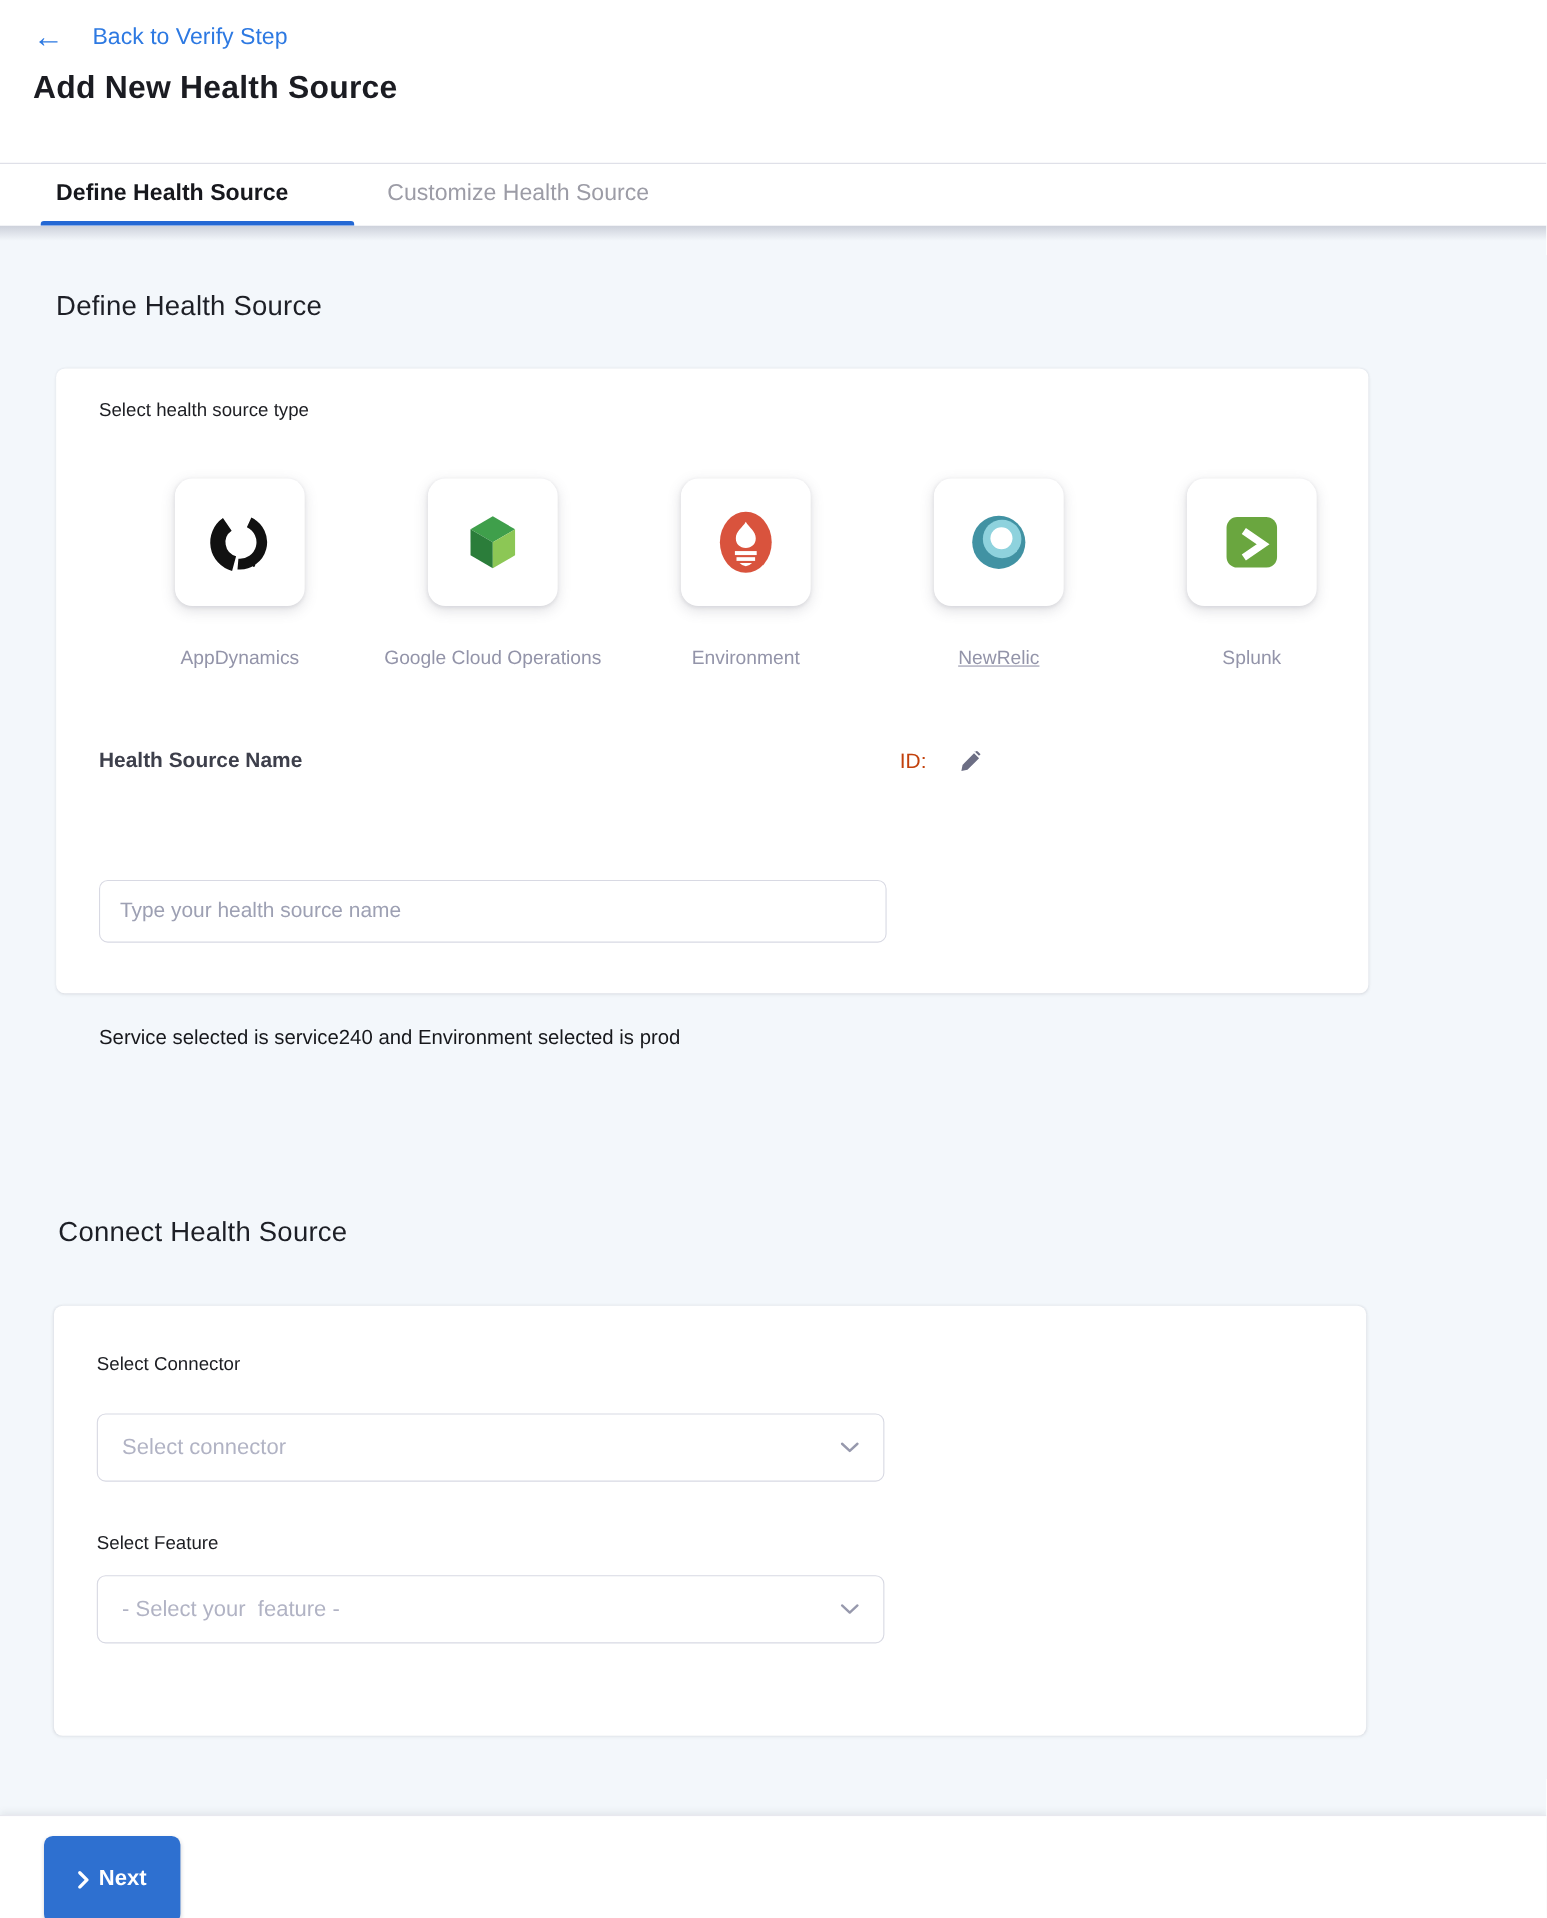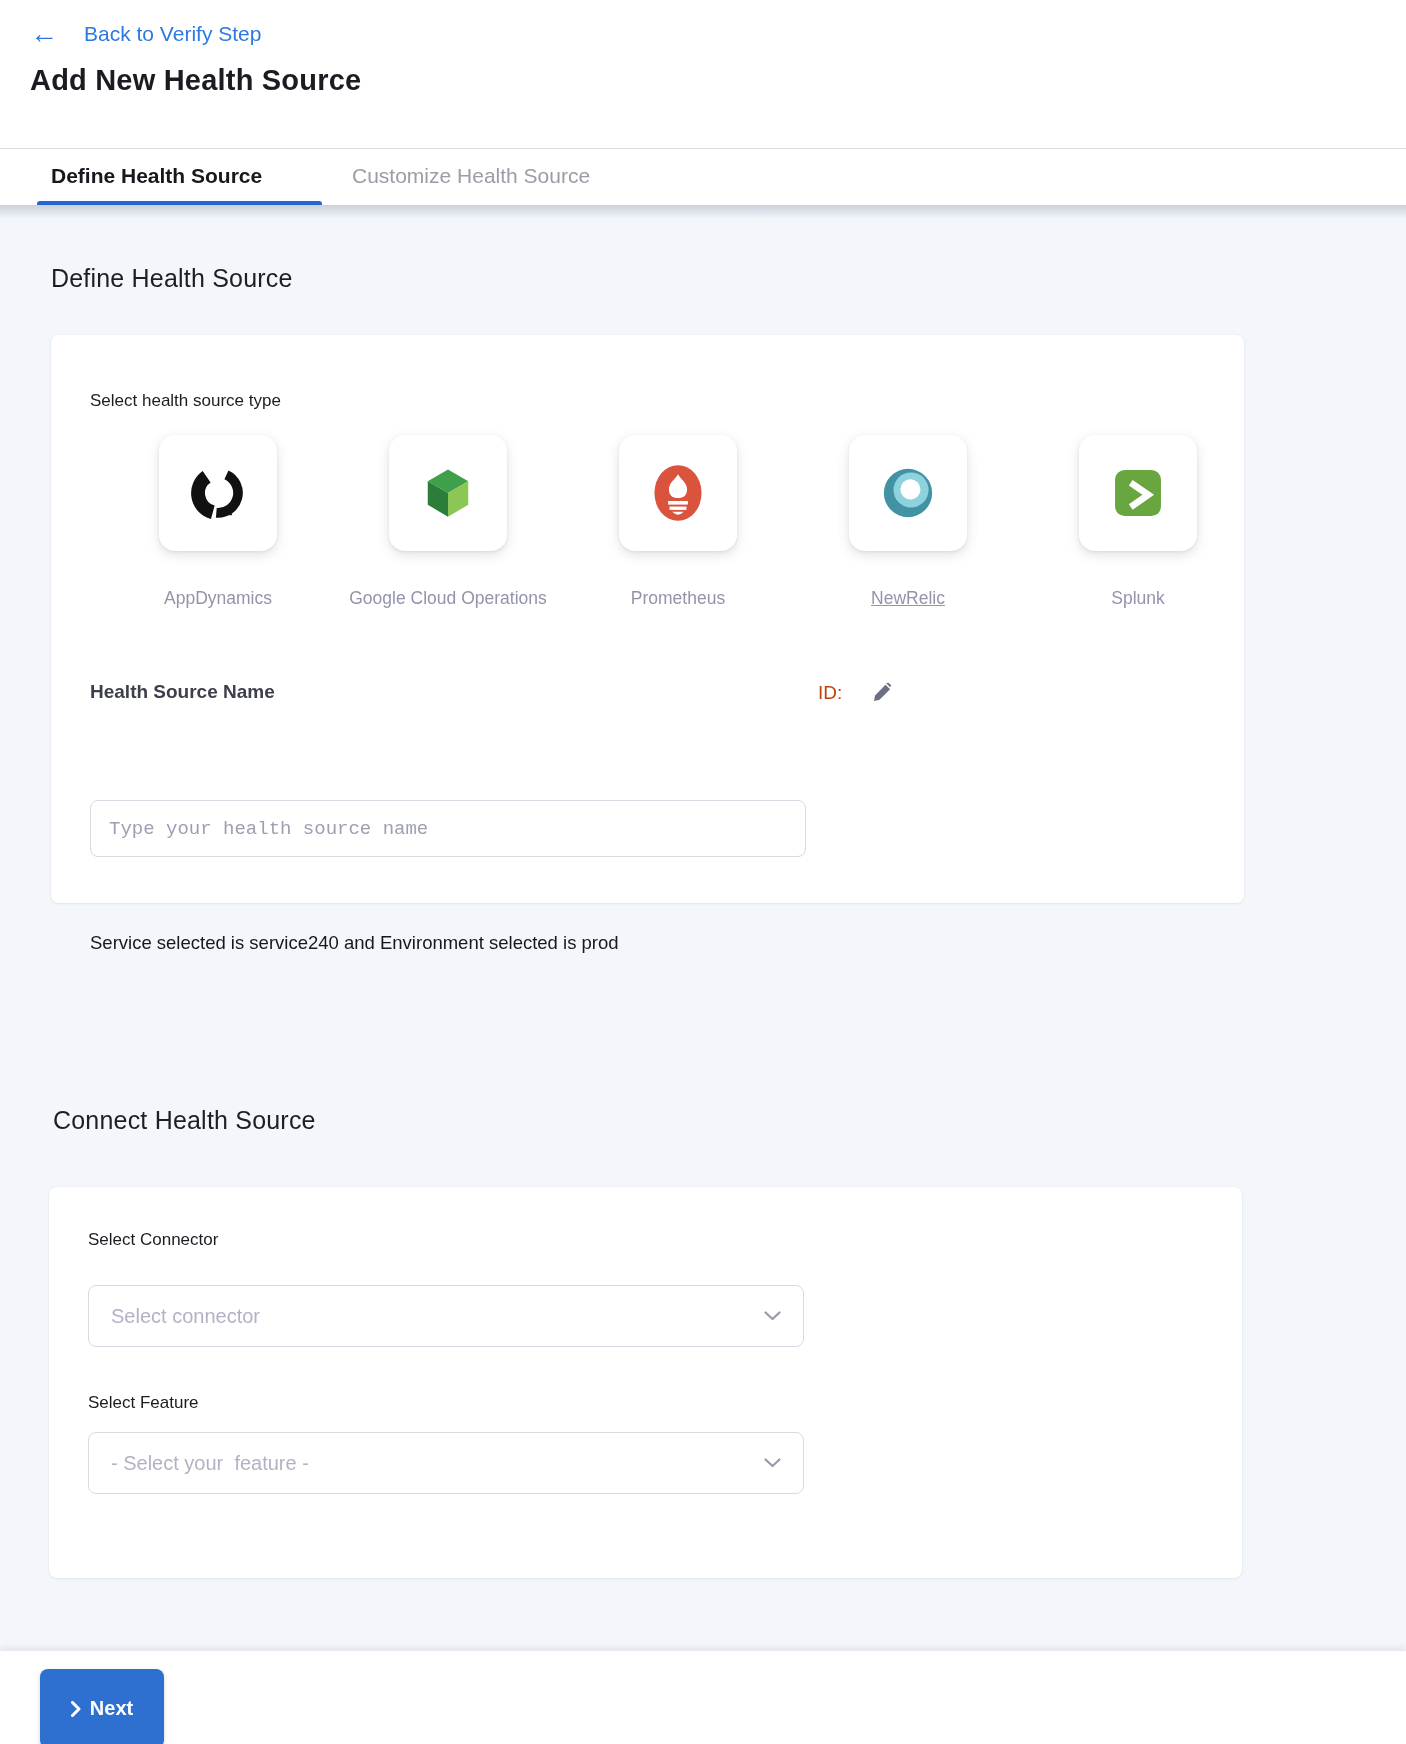--- a/index.html
+++ b/index.html
@@ -44,21 +44,21 @@
         display:flex;align-items:center;justify-content:center;}
   .tile-label{position:absolute;top:253px;width:260px;text-align:center;font-size:17.5px;color:#9394a9;}
 
   
   .hs-name-label{position:absolute;left:39px;top:346px;font-size:19px;font-weight:600;color:#3d3f4b;}
   .id-label{position:absolute;left:767px;top:347px;font-size:19px;color:#c2410c;}
   .pencil-btn{position:absolute;left:821px;top:347px;width:22px;height:22px;cursor:pointer;}
 
   .text-input{position:absolute;left:39px;top:465px;width:716px;height:57px;box-sizing:border-box;
         border:1px solid #d8d9e3;border-radius:8px;padding:0 18px;font-size:19px;color:#1c1d23;
-        font-family:Liberation Mono, monospace;background:#fff;outline:none;}
+        font-family:Liberation Sans, sans-serif;background:#fff;outline:none;}
   .text-input::placeholder{color:#9da0b3;opacity:1;}
 
   .service-text{position:absolute;left:39px;top:597px;font-size:18.5px;color:#17181c;}
 
   
   .dropdown{position:absolute;left:39px;width:716px;height:62px;box-sizing:border-box;background:#fff;
         border:1px solid #d8d9e3;border-radius:8px;display:flex;align-items:center;cursor:pointer;
         padding:0 22px;justify-content:space-between;}
   .dd1{top:98px;}
   .dd2{top:245px;}
@@ -91,21 +91,21 @@
     <div class="tab active">Define Health Source</div>
     <div class="tab inactive">Customize Health Source</div>
     <div class="tab-underline"></div>
   </div>
 
   <div class="content-bg"></div>
 
   <div class="section-heading h-define">Define Health Source</div>
 
   <div class="card card1">
-    <div class="field-label" style="left:39px;top:56px;">Select health source type</div>
+    <div class="field-label" style="left:39px;top:28px;">Select health source type</div>
 
     <div class="tile" style="left:108px;">
       <svg width="58" height="58" viewBox="0 0 48 48">
         <path d="M31 9 A16.5 16.5 0 0 1 22.6 40.4" fill="none" stroke="#111" stroke-width="8"></path>
         <path d="M19.7 40 A16.5 16.5 0 0 1 14.6 10.5" fill="none" stroke="#111" stroke-width="11.5"></path>
         <circle cx="34.5" cy="41.5" r="1" fill="#111"></circle>
       </svg>
     </div>
     <div class="tile" style="left:338px;">
       <svg width="54" height="54" viewBox="0 0 48 48">
@@ -132,21 +132,21 @@
     </div>
     <div class="tile" style="left:1028px;">
       <svg width="58" height="58" viewBox="0 0 48 48">
         <rect x="5" y="5" width="38" height="38" rx="8" fill="#6aa63f"></rect>
         <polyline points="18,15.5 32.5,25.5 18,35.5" fill="none" stroke="#fff" stroke-width="5.5"></polyline>
       </svg>
     </div>
 
     <div class="tile-label" style="left:37px;">AppDynamics</div>
     <div class="tile-label" style="left:267px;">Google Cloud Operations</div>
-    <div class="tile-label" style="left:497px;">Prometheus</div>
+    <div class="tile-label" style="left:497px;">Environment</div>
     <div class="tile-label" style="left:727px;text-decoration:underline;">NewRelic</div>
     <div class="tile-label" style="left:957px;">Splunk</div>
 
     <div class="hs-name-label">Health Source Name</div>
     <div class="id-label">ID:</div>
     <div class="pencil-btn">
       <svg width="22" height="22" viewBox="0 0 20 20">
         <path d="M12.9 2.6 L17.3 7 L7.2 17.1 L1.9 18.1 L2.9 12.8 Z M14.2 1.3 a1.6 1.6 0 0 1 2.2 0 l2.2 2.2 -1.4 1.4 -4.4 -4.4 Z" fill="#6c6e84" transform="scale(0.95)"></path>
       </svg>
     </div>

